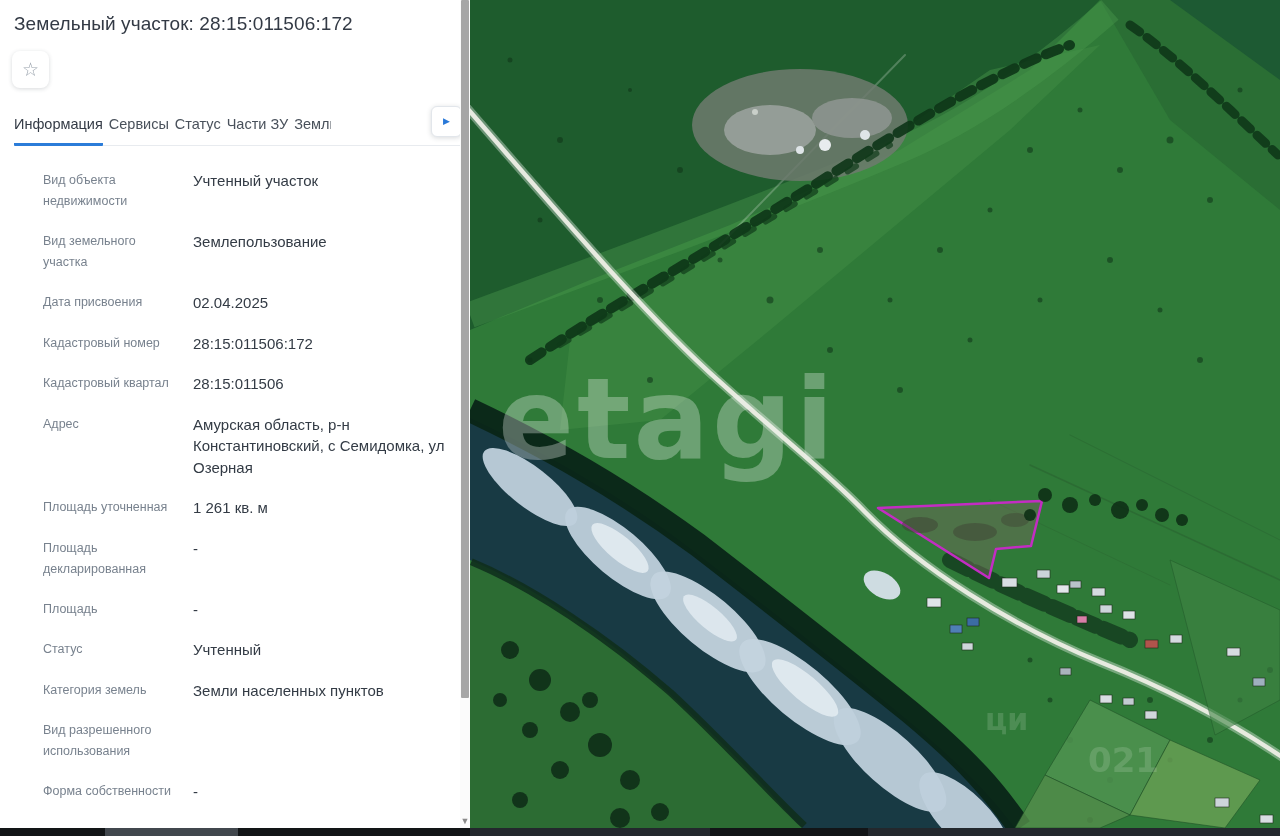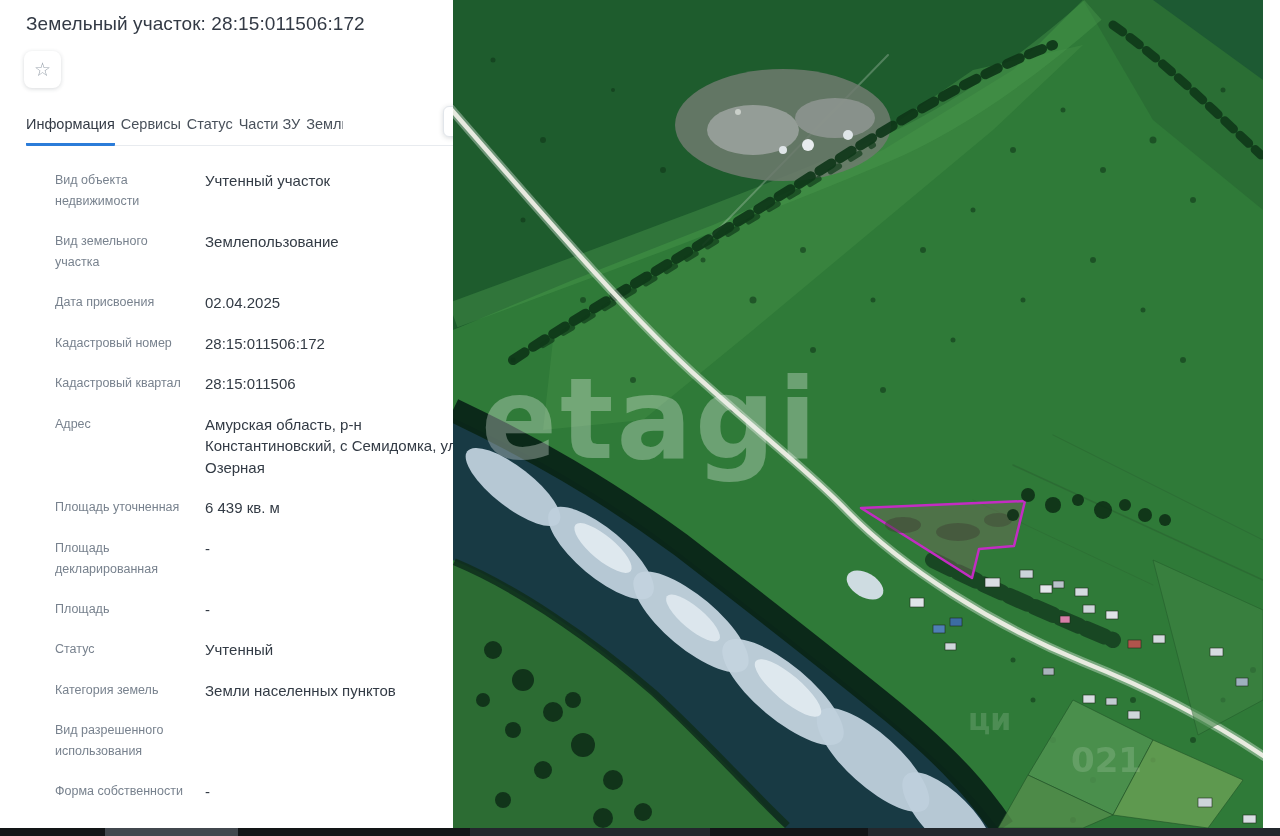--- a/index.html
+++ b/index.html
@@ -3,21 +3,21 @@
 <meta charset="utf-8">
 <style>
   html,body{margin:0;padding:0;}
   body{
     width:1280px;height:836px;overflow:hidden;position:relative;
     font-family:"Liberation Sans","DejaVu Sans",sans-serif;
     background:#ffffff;
   }
   
   .panel{
-    position:absolute;left:16px;top:0;width:488px;height:828px;
+    position:absolute;left:4px;top:0;width:488px;height:828px;
     background:#ffffff;overflow:hidden;
   }
   .title{
     margin:13px 14px 0 10px;
     font-size:19px;font-weight:500;color:#333a45;letter-spacing:.1px;
   }
   .fav-btn{
     margin:16px 0 0 8px;width:37px;height:37px;border:0;border-radius:8px;
     background:#ffffff;box-shadow:0 1px 4px rgba(40,50,60,.18);
     display:flex;align-items:center;justify-content:center;cursor:pointer;
@@ -62,21 +62,21 @@
   .vthumb{
     position:absolute;left:1px;top:0;width:8px;height:698px;
     background:#a6a6a6;border-radius:1px;
   }
   .varrow{
     position:absolute;left:0;bottom:2px;width:10px;text-align:center;
     font-size:9px;color:#8a8a8a;line-height:10px;
   }
   
   .map{
-    position:absolute;left:453px;top:0;width:810px;height:828px;
+    position:absolute;left:470px;top:0;width:810px;height:828px;
     overflow:hidden;cursor:grab;background:#737373;
   }
   .map svg{display:block;}
   .wm-big{
     font-family:"DejaVu Sans","Liberation Sans",sans-serif;
     font-weight:bold;letter-spacing:3px;
   }
   .wm-small{font-family:"DejaVu Sans","Liberation Sans",sans-serif;font-weight:bold;}
   
   .hscroll{
@@ -137,21 +137,21 @@
         <div class="field-value">28:15:011506</div>
       </div>
 
       <div class="field-row">
         <div class="field-label">Адрес</div>
         <div class="field-value">Амурская область, р-н Константиновский, с Семидомка, ул Озерная</div>
       </div>
 
       <div class="field-row">
         <div class="field-label">Площадь уточненная</div>
-        <div class="field-value">6 439 кв. м</div>
+        <div class="field-value">1 261 кв. м</div>
       </div>
 
       <div class="field-row">
         <div class="field-label">Площадь декларированная</div>
         <div class="field-value">-</div>
       </div>
 
       <div class="field-row">
         <div class="field-label">Площадь</div>
         <div class="field-value">-</div>

